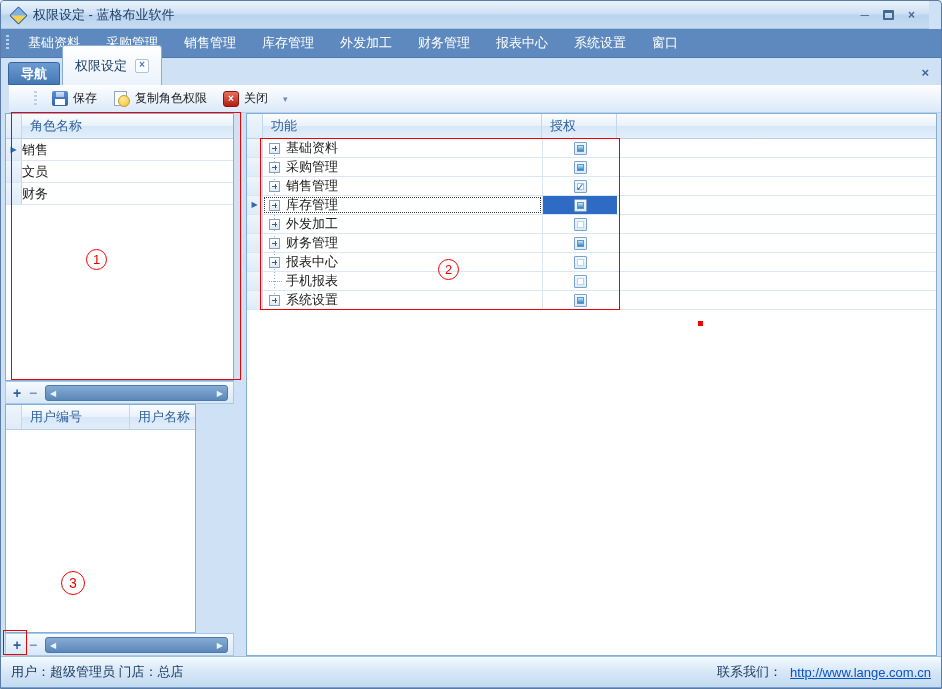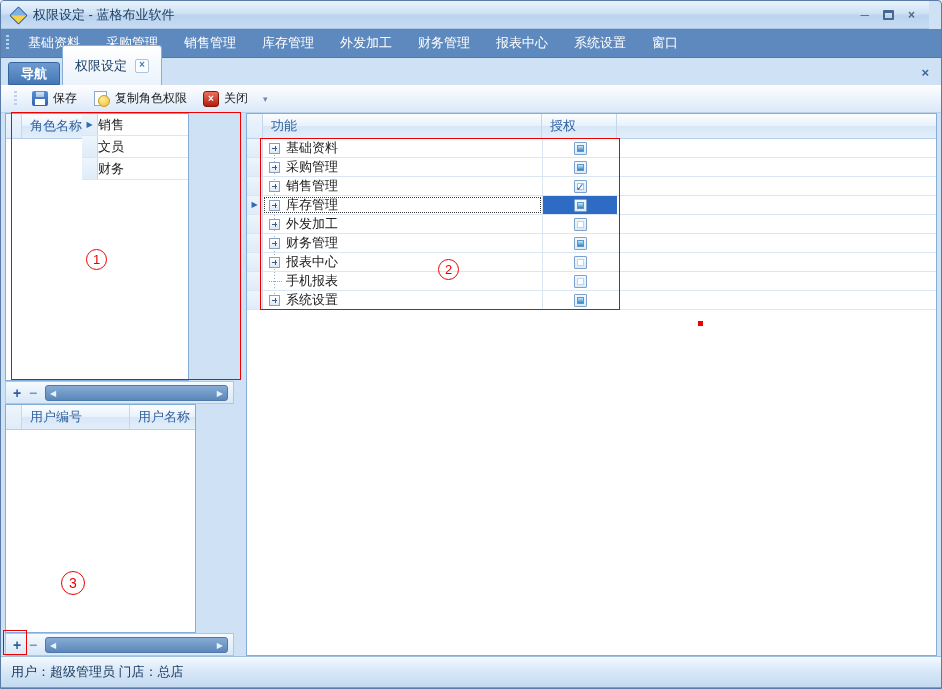--- a/index.html
+++ b/index.html
@@ -57,23 +57,23 @@
   }
   .tabclose {
     width:14px; height:14px; margin-left:8px; background:#fdfeff; border:1px solid #a9c4e0;
     border-radius:2px; color:#4a7ab8; font-size:10px; font-weight:bold;
     line-height:12px; text-align:center;
   }
   .strip-close { margin-left:auto; margin-bottom:6px; padding-right:12px;
     color:#3c66a0; font-weight:bold; font-size:13px; line-height:13px; }
   
   .toolbar {
-    position:absolute; left:0; top:84px; right:0; height:28px;
+    position:absolute; left:8px; top:84px; right:0; height:28px;
     background:linear-gradient(#fefeff,#dbe9f9); border-bottom:1px solid #b9d2ec;
-    display:flex; align-items:center; gap:2px; padding-left:8px;
+    display:flex; align-items:center; gap:2px; padding-left:20px;
   }
   .tbtn { display:flex; align-items:center; gap:5px; padding:3px 7px; border-radius:3px; font-size:12px; color:#1b1b1b; cursor:default; }
   .icon-save { width:16px; height:15px; position:relative; background:linear-gradient(#5b8fd4,#2f62ae); border-radius:2px; }
   .icon-save::before { content:""; position:absolute; left:4px; right:4px; top:1px; height:5px; background:linear-gradient(#d7e7f8,#9fc1e8); }
   .icon-save::after  { content:""; position:absolute; left:3px; right:3px; bottom:1px; height:6px; background:#ffffff; }
   .icon-copy { width:17px; height:16px; position:relative; }
   .icon-copy::before { content:""; position:absolute; left:1px; top:0; width:11px; height:13px; background:#fdfdfd; border:1px solid #8fa8c8; }
   .icon-copy::after  { content:""; position:absolute; right:0; bottom:0; width:10px; height:10px; border-radius:50%;
     background:radial-gradient(circle at 35% 30%, #ffec96, #f2bf36); border:1px solid #c69a2a; }
   .icon-closebtn { width:16px; height:16px; border-radius:3px; background:linear-gradient(#ea7160,#b01e0e);
@@ -192,21 +192,21 @@
       <span class="icon-copy"></span>
       <span>复制角色权限</span>
     </div>
     <div class="tbtn">
       <span class="icon-closebtn">×</span>
       <span>关闭</span>
     </div>
     <span class="tb-dd">▾</span>
   </div>
 
-  <div class="grid" style="left:4px; top:112px; width:184px; height:268px; display:flex; flex-direction:row;">
+  <div class="grid" style="left:4px; top:112px; width:229px; height:268px; display:flex; flex-direction:column;">
     <div class="ghead">
       <span class="indcol" style="height:100%"></span>
       <span class="hcell" style="flex:1; border-right:none;">角色名称</span>
     </div>
     <div id="role-rows" style="flex:1">
         <div class="grow role-row">
           <span class="indcol" style="height: 100%;">
             <span class="ind-arrow">▶</span>
           </span>
           <span class="role-name">销售</span>
@@ -348,20 +348,24 @@
           </span>
           <span class="auth-cell">
             <span class="cb indeterminate"></span>
           </span>
         </div>
       </div>
   </div>
 
   <div class="statusbar">
     <span>用户：超级管理员 门店：总店</span>
+    <span class="right">
+      <span>联系我们：</span>
+      <a class="status-link" href="#">http://www.lange.com.cn</a>
+    </span>
   </div>
   <div class="bottom-edge"></div>
 
   <div class="ann" style="left:10px; top:111px; width:230px; height:268px;"></div>
   <div class="ann" style="left:259px; top:137px; width:360px; height:172px;"></div>
   <div class="ann" style="left:2px; top:629px; width:24px; height:25px;"></div>
   <div class="ann ann-circle" style="left:85px; top:248px; width:21px; height:21px; line-height:19px;">1</div>
   <div class="ann ann-circle" style="left:437px; top:258px; width:21px; height:21px; line-height:19px;">2</div>
   <div class="ann ann-circle" style="left:60px; top:570px; width:24px; height:24px; line-height:22px; font-size:14px;">3</div>
   <div class="ann ann-dot" style="left:697px; top:320px; width:5px; height:5px;"></div>

